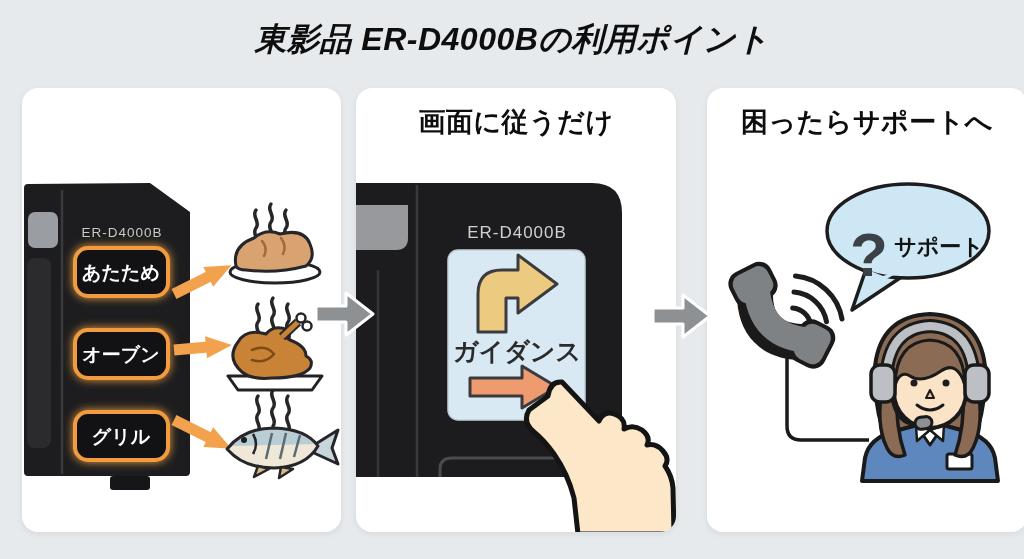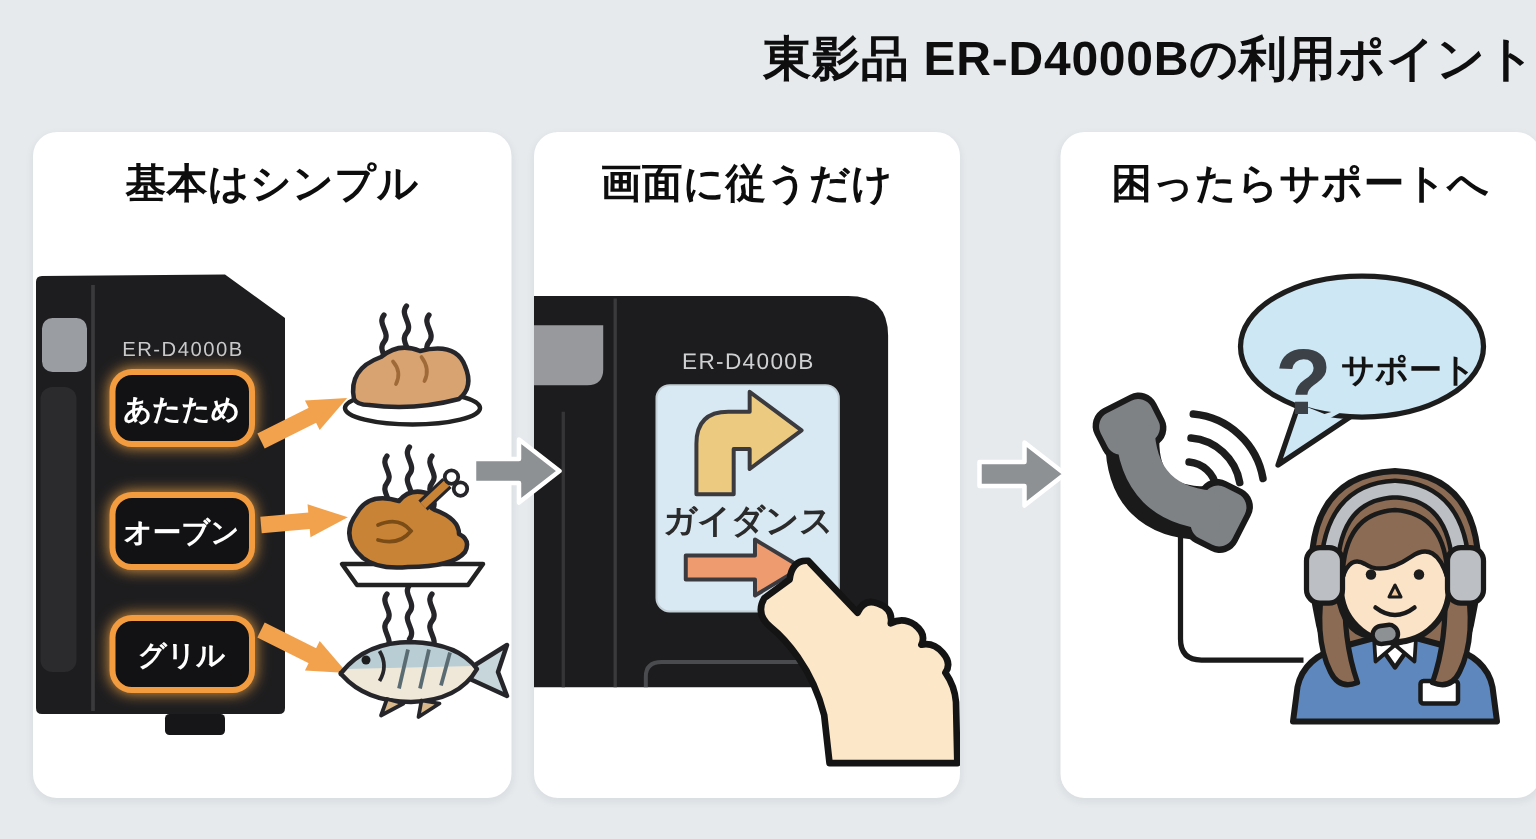--- a/index.html
+++ b/index.html
@@ -1,42 +1,41 @@
 <!DOCTYPE html>
 <html><head>
 <meta charset="utf-8">
 <style>
   html,body{margin:0;padding:0;background:#e6eaed;}
   body{font-family:"Liberation Sans","DejaVu Sans",sans-serif;}
   .stage{position:relative;width:1024px;height:559px;background:#e6eaed;overflow:hidden;}
-  .title{position:absolute;top:18px;left:0;width:100%;text-align:right;
-         font-size:32px;font-weight:900;color:#0e0e0e;letter-spacing:.5px;}
+  .title{position:absolute;top:18px;left:0;width:100%;text-align:center;
+         font-size:32px;font-weight:900;color:#0e0e0e;letter-spacing:.5px;font-style:italic;}
   .panel{position:absolute;top:88px;width:319px;height:444px;background:#ffffff;
          border-radius:16px;overflow:hidden;box-shadow:0 2px 6px rgba(30,40,50,.08);}
   #panel-simple{left:22px;}
-  #panel-guidance{left:356px;width:284px;}
+  #panel-guidance{left:356px;width:320px;}
   #panel-support{left:707px;width:320px;}
   .panel-heading{position:absolute;top:16px;left:0;width:100%;margin:0;text-align:center;
          font-size:27px;font-weight:900;color:#0d0d0d;z-index:3;letter-spacing:.5px;}
   .illu{position:absolute;left:0;top:0;width:100%;height:100%;z-index:1;}
   .flow-arrow{position:absolute;width:62px;height:48px;z-index:6;}
   #flow-arrow-1{left:314px;top:290px;}
   #flow-arrow-2{left:651px;top:292px;}
   svg text{font-family:inherit;}
   .glow-btn{filter:drop-shadow(0 0 5px rgba(246,166,70,.95));}
 </style>
 </head>
 <body>
 
 <div class="stage">
 
   <div class="title">東影品 ER-D4000Bの利用ポイント</div>
 
   <div class="panel" id="panel-simple">
-    <h2 class="panel-heading">基本はシンプル</h2>
     <svg class="illu" viewBox="0 0 319 444">
       <defs>
         <marker id="ah" markerUnits="userSpaceOnUse" markerWidth="30" markerHeight="30" refX="4" refY="15" orient="auto">
           <path d="M2,4 L28,15 L2,26 Z" fill="#f2a24d"></path>
         </marker>
       </defs>
 
       <g>
         <path d="M6,96 L128,95 L168,124 L168,384 Q168,388 164,388 L6,388 Q2,388 2,384 L2,100 Q2,96 6,96 Z" fill="#1d1d1f"></path>
         <rect x="88" y="388" width="40" height="14" rx="3" fill="#161618"></rect>

